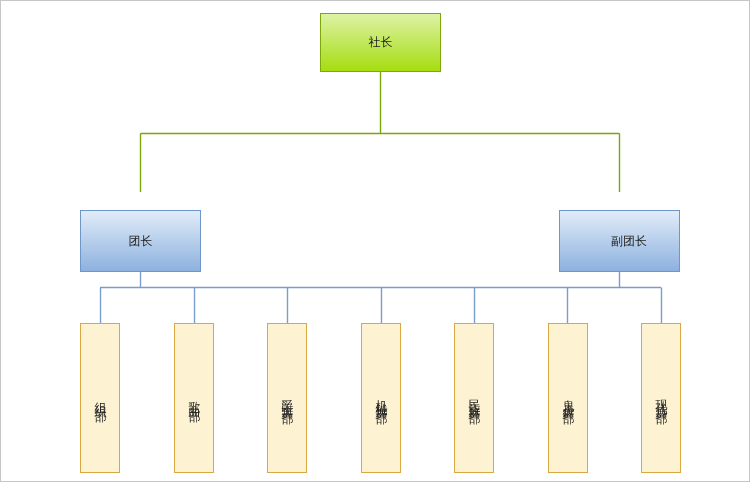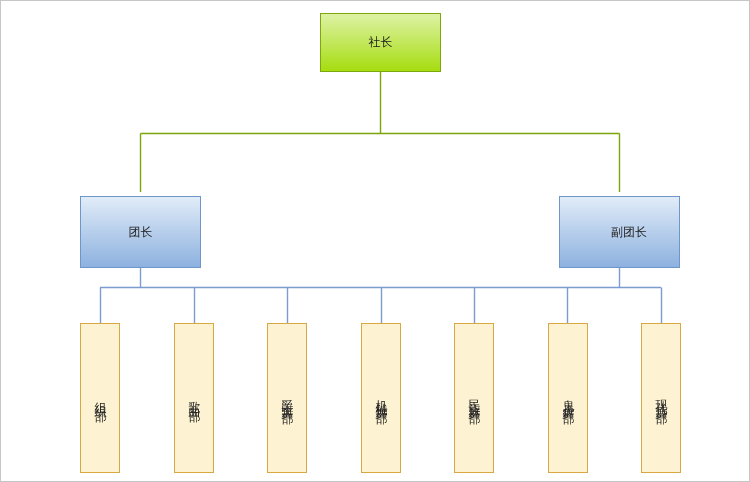--- a/index.html
+++ b/index.html
@@ -33,21 +33,21 @@
     font-size: 12px;
     color: #1f1f1f;
     cursor: default;
   }
   .node-root {
     left: 319px; top: 12px; width: 121px; height: 59px;
     background: linear-gradient(to bottom, #ddf2a5, #a6dd10);
     border: 1px solid #7da70b;
   }
   .node-manager {
-    top: 195px; width: 121px; height: 72px;
+    top: 209px; width: 121px; height: 62px;
     background: linear-gradient(to bottom, #e1ecf8, #8db1df);
     border: 1px solid #6f96c8;
   }
   .node-manager.pos-left  { left: 79px;  }
   .node-manager.pos-right { left: 558px; padding-left: 19px; }
   .node-dept {
     top: 322px; width: 40px; height: 150px;
     background: #fdf2d1;
     border: 1px solid #d9a843;
   }

